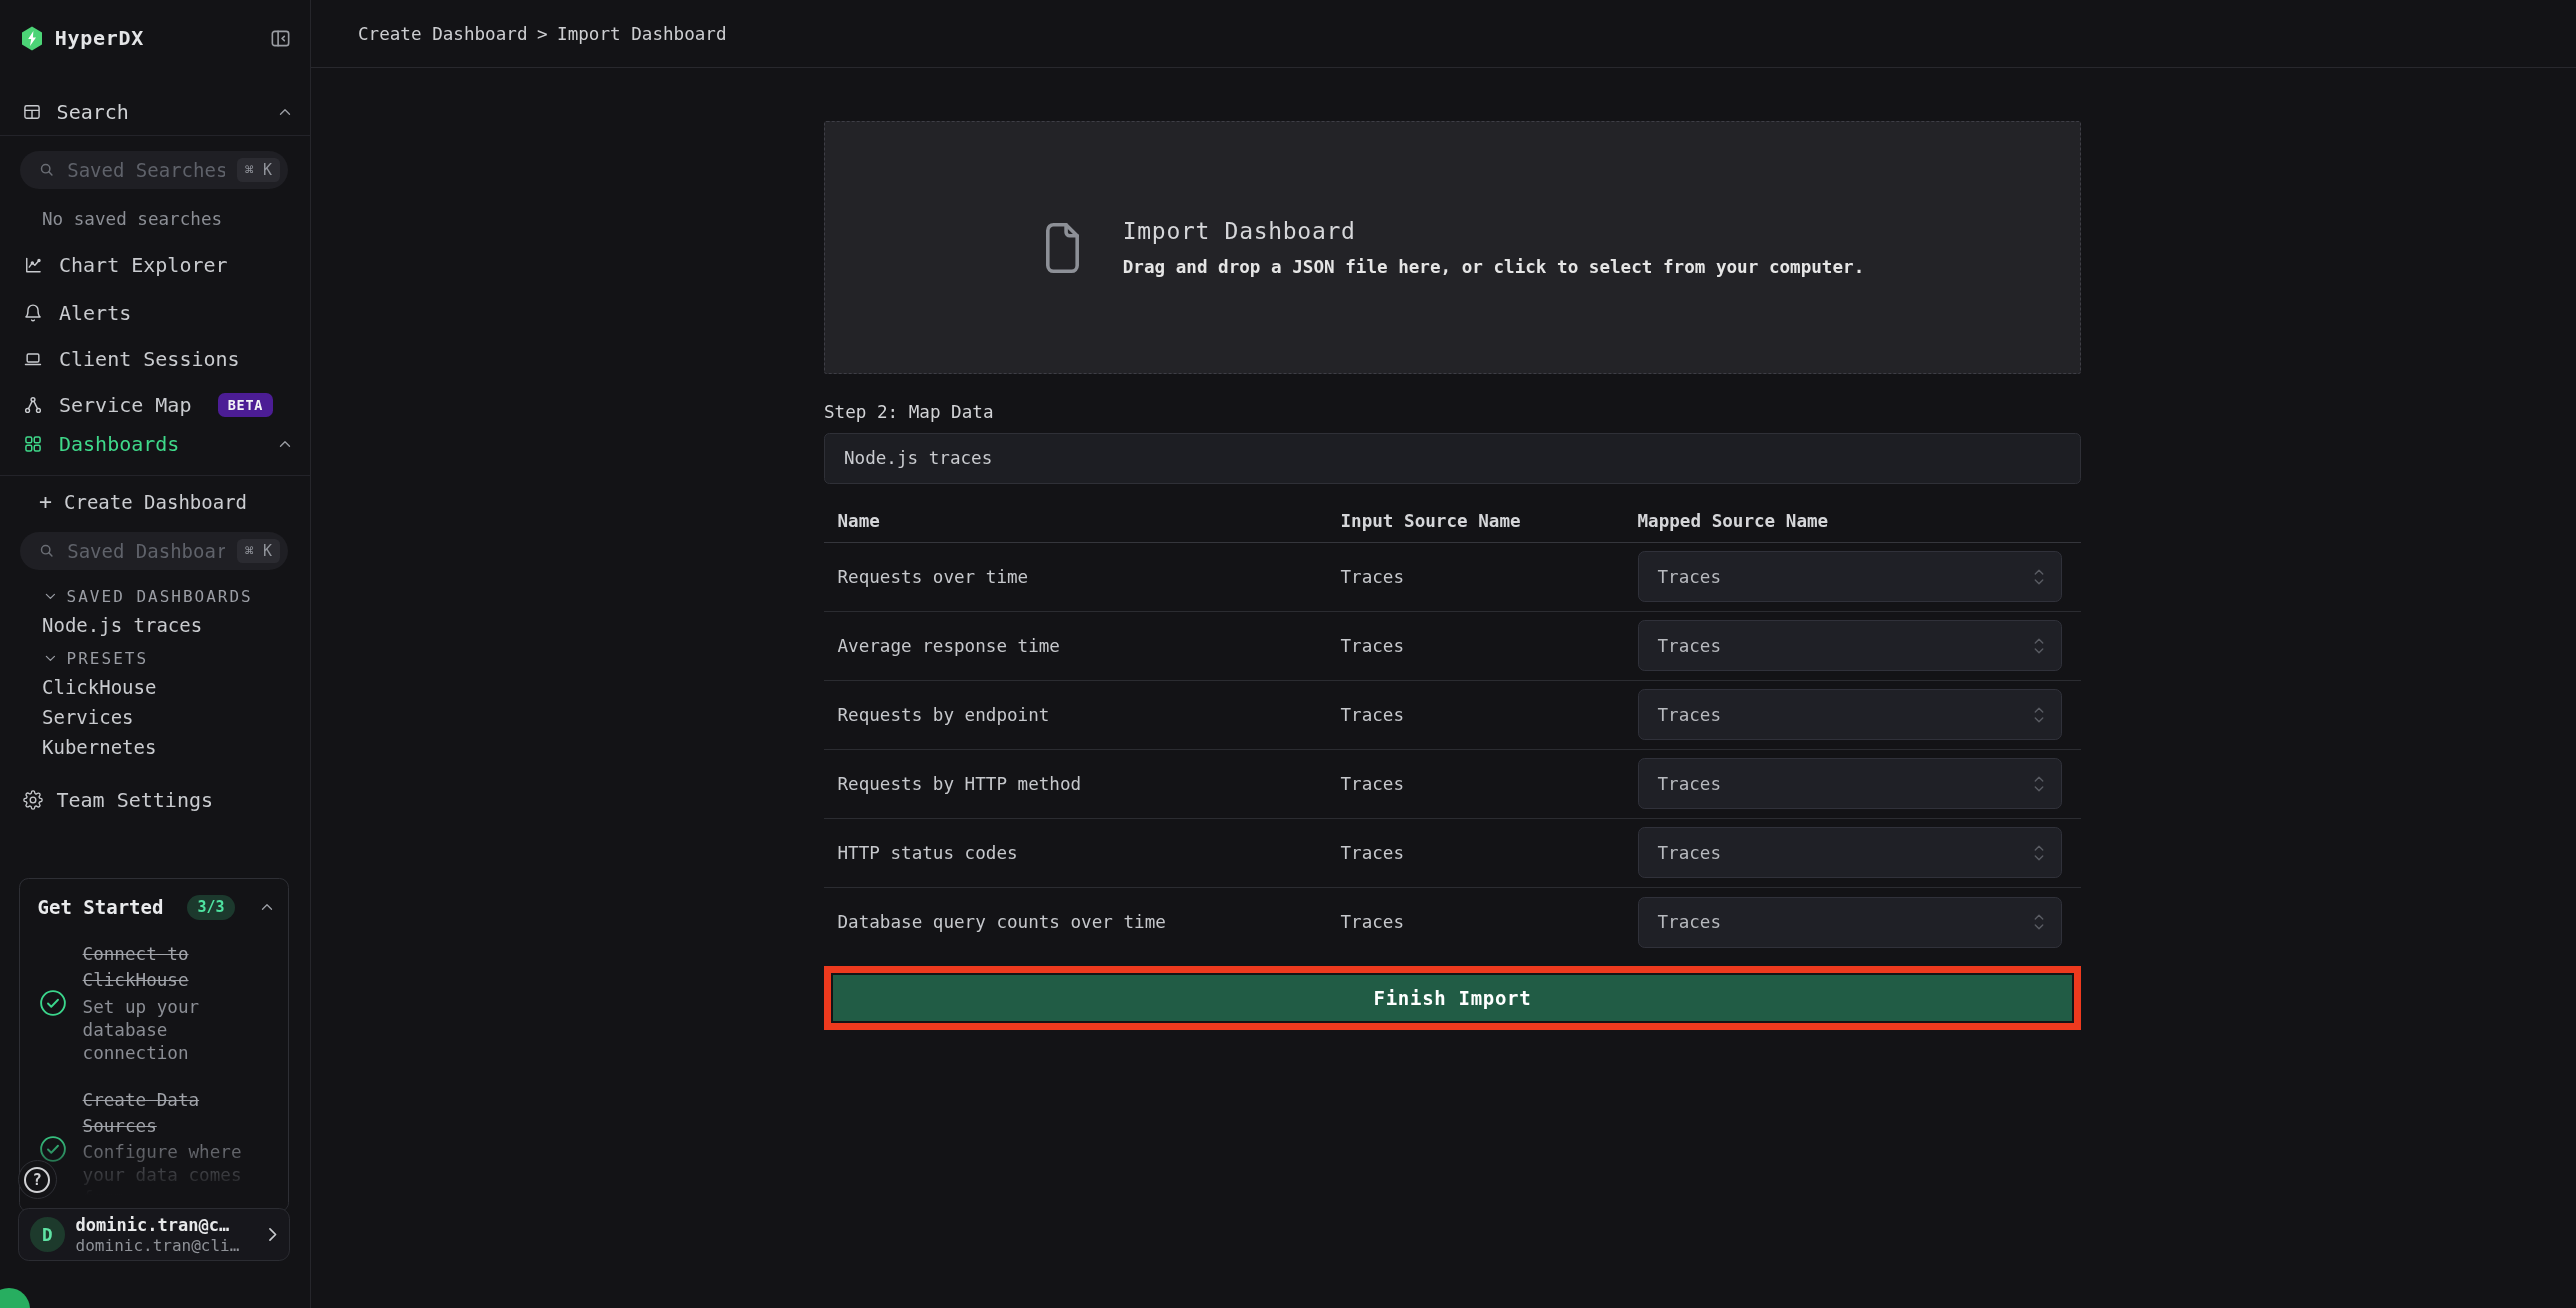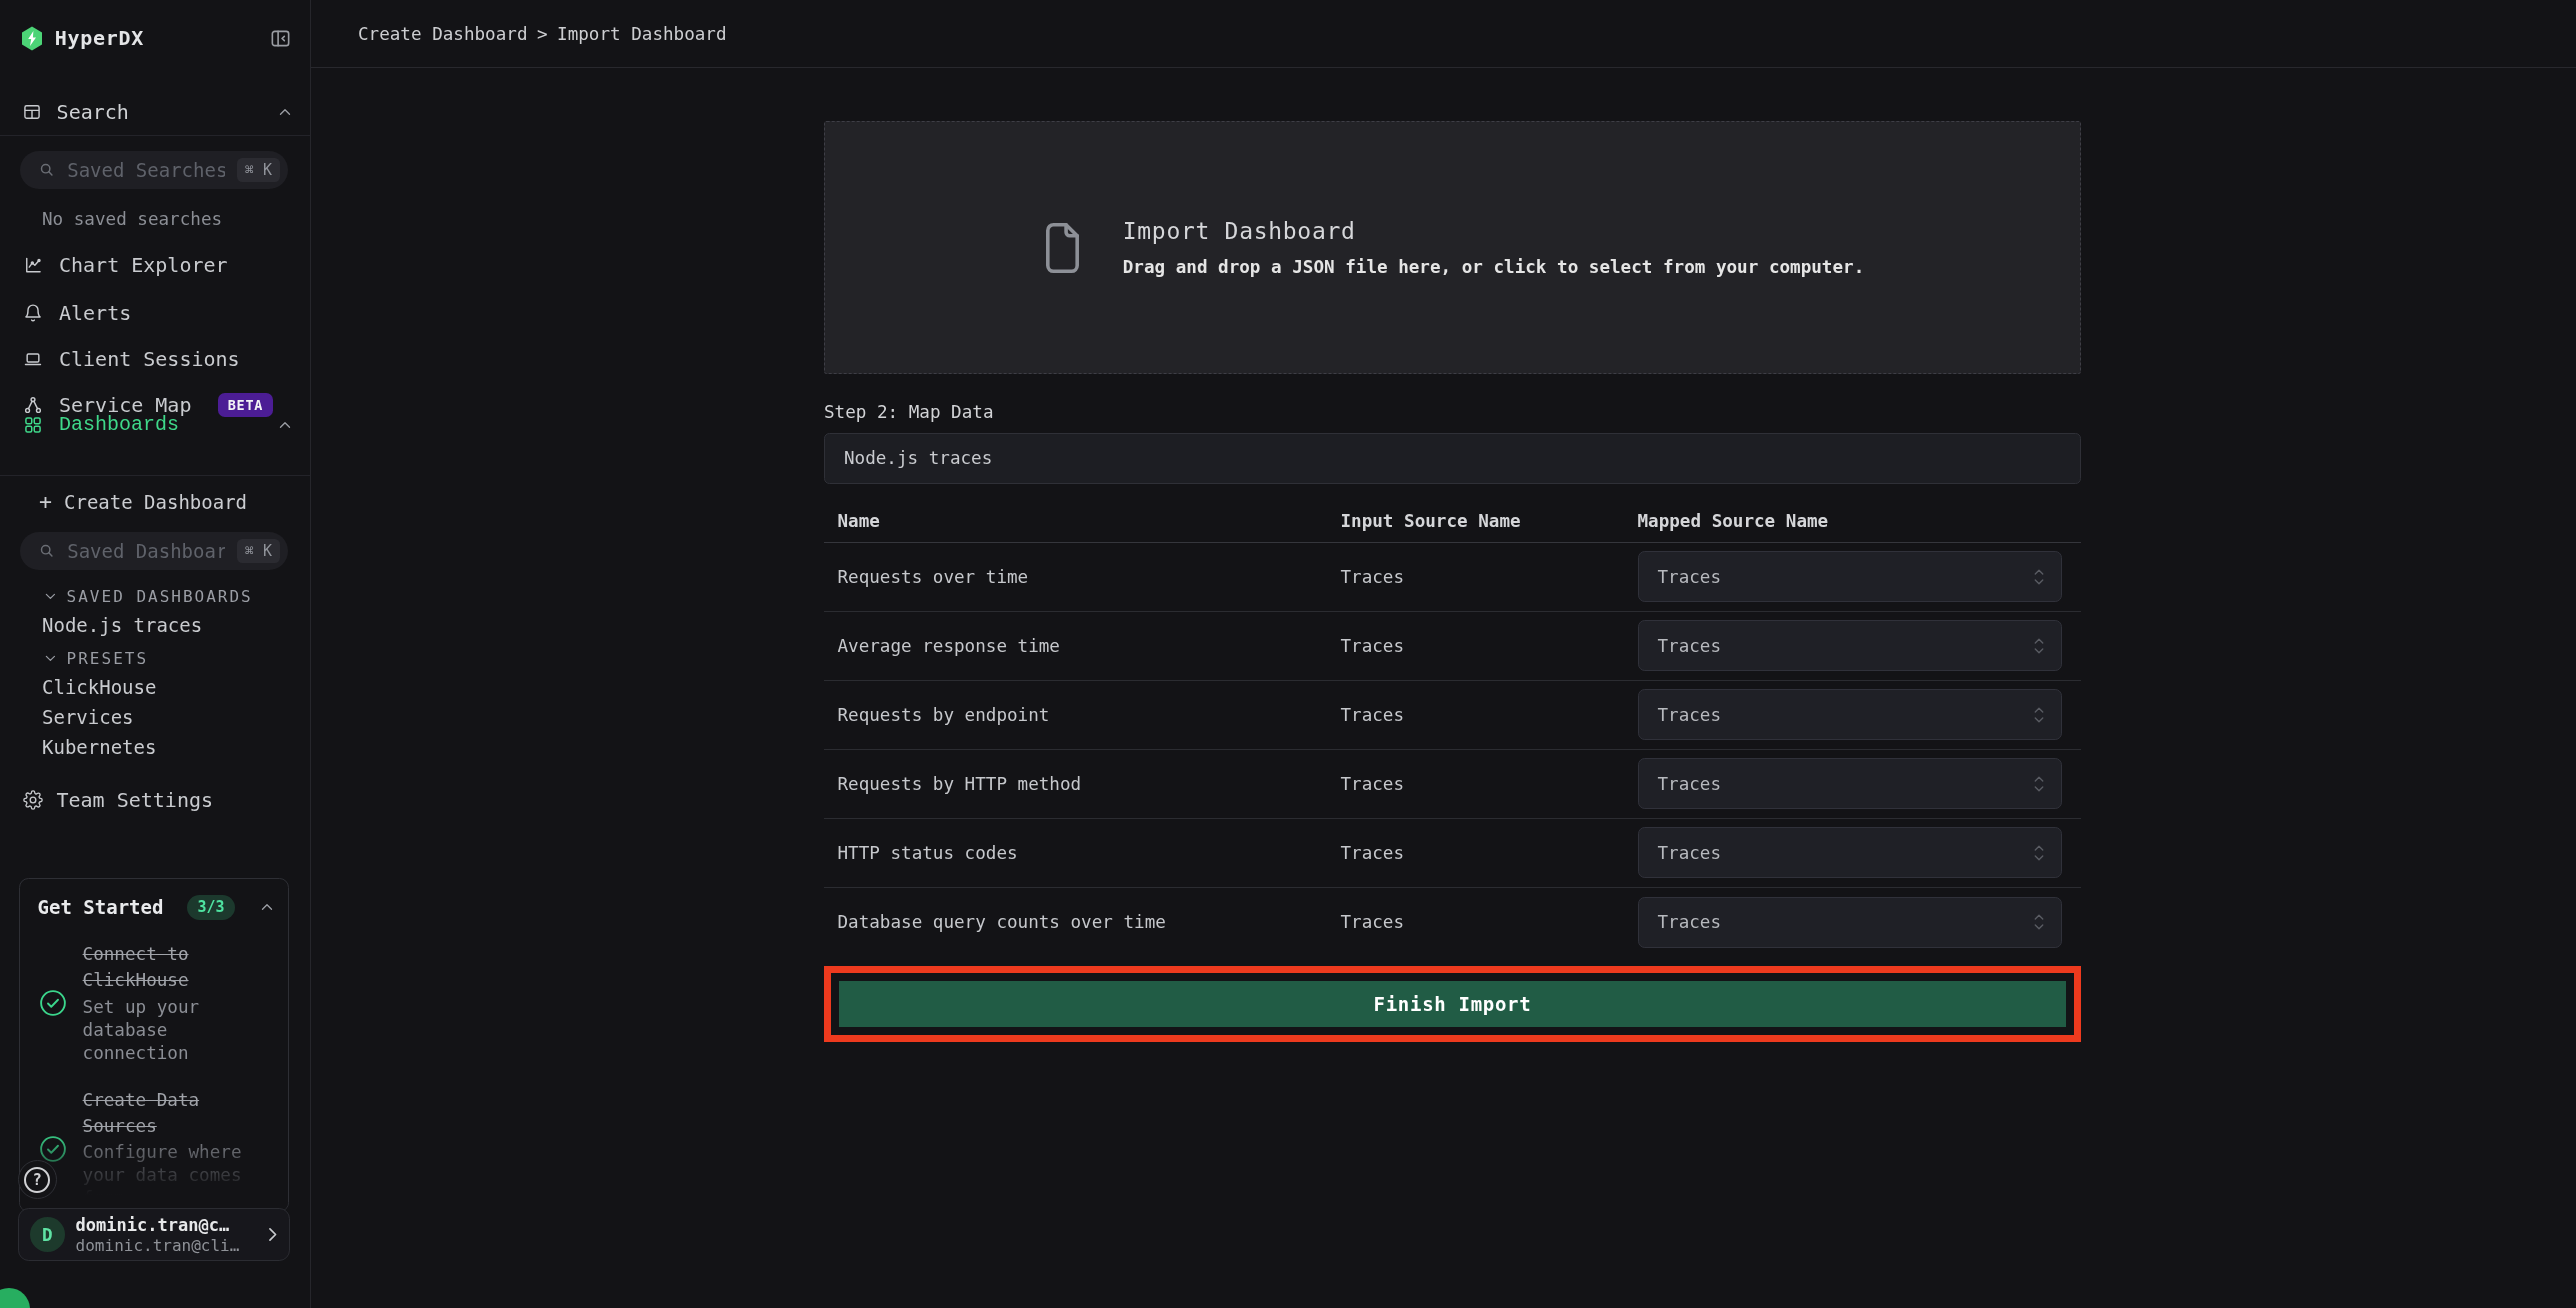--- a/index.html
+++ b/index.html
@@ -105,21 +105,21 @@
   .thead { height: 43px; border-bottom: 1.4px solid #35363c; font-size: 17.6px; font-weight: bold; color: #d5d6d9; }
   .trow { height: 69px; border-bottom: 0.7px solid #2b2c31; font-size: 17.6px; color: #c6c8cc; }
   .trow:last-child { border-bottom: none; }
   .select {
     width: 424px; height: 51px; background: #1f2026; border: 0.7px solid #30313a; border-radius: 6.8px;
     display: flex; align-items: center; justify-content: space-between; padding: 0 16px 0 19px;
     font-size: 17.6px; color: #b7b9be; cursor: pointer;
   }
   .select .updown { color: #5a5c63; }
 
-  .finish-wrap { margin-top: 9.5px; border: 7.4px solid #ee3a1e; padding: 8px; }
+  .finish-wrap { margin-top: 9.5px; border: 7.4px solid #ee3a1e; padding: 2px; }
   .finish-btn {
     width: 100%; height: 46px; background: #215c45; border: none; color: #ffffff;
     font-family: inherit; font-weight: bold; font-size: 19px; letter-spacing: 0.7px;
     display: flex; align-items: center; justify-content: center; cursor: pointer;
   }
 </style>
 </head>
 <body>
 
 <aside class="sidebar">
@@ -209,21 +209,21 @@
         <circle cx="12" cy="5.5" r="2.3"></circle>
           <circle cx="5.5" cy="18.5" r="2.3"></circle>
           <circle cx="18.5" cy="18.5" r="2.3"></circle>
         <path d="M10.9 7.6 6.6 16.4M13.1 7.6l4.3 8.8"></path>
       </svg>
     </span>
     <span>Service Map</span>
     <span class="beta-badge">BETA</span>
   </div>
 
-  <div class="nav-item active" style="top:409px;font-family:Liberation Mono, monospace;">
+  <div class="nav-item active" style="top:428px;">
     <span>
       <svg width="20" height="20" viewBox="0 0 24 24" fill="none" stroke="currentColor" stroke-width="1.8" stroke-linejoin="round">
         <rect x="3.5" y="3.5" width="7" height="7" rx="1.8"></rect>
           <rect x="13.5" y="3.5" width="7" height="7" rx="1.8"></rect>
         <rect x="3.5" y="13.5" width="7" height="7" rx="1.8"></rect>
           <rect x="13.5" y="13.5" width="7" height="7" rx="1.8"></rect>
       </svg>
     </span>
     <span>Dashboards</span>
     <span class="chev-end">

